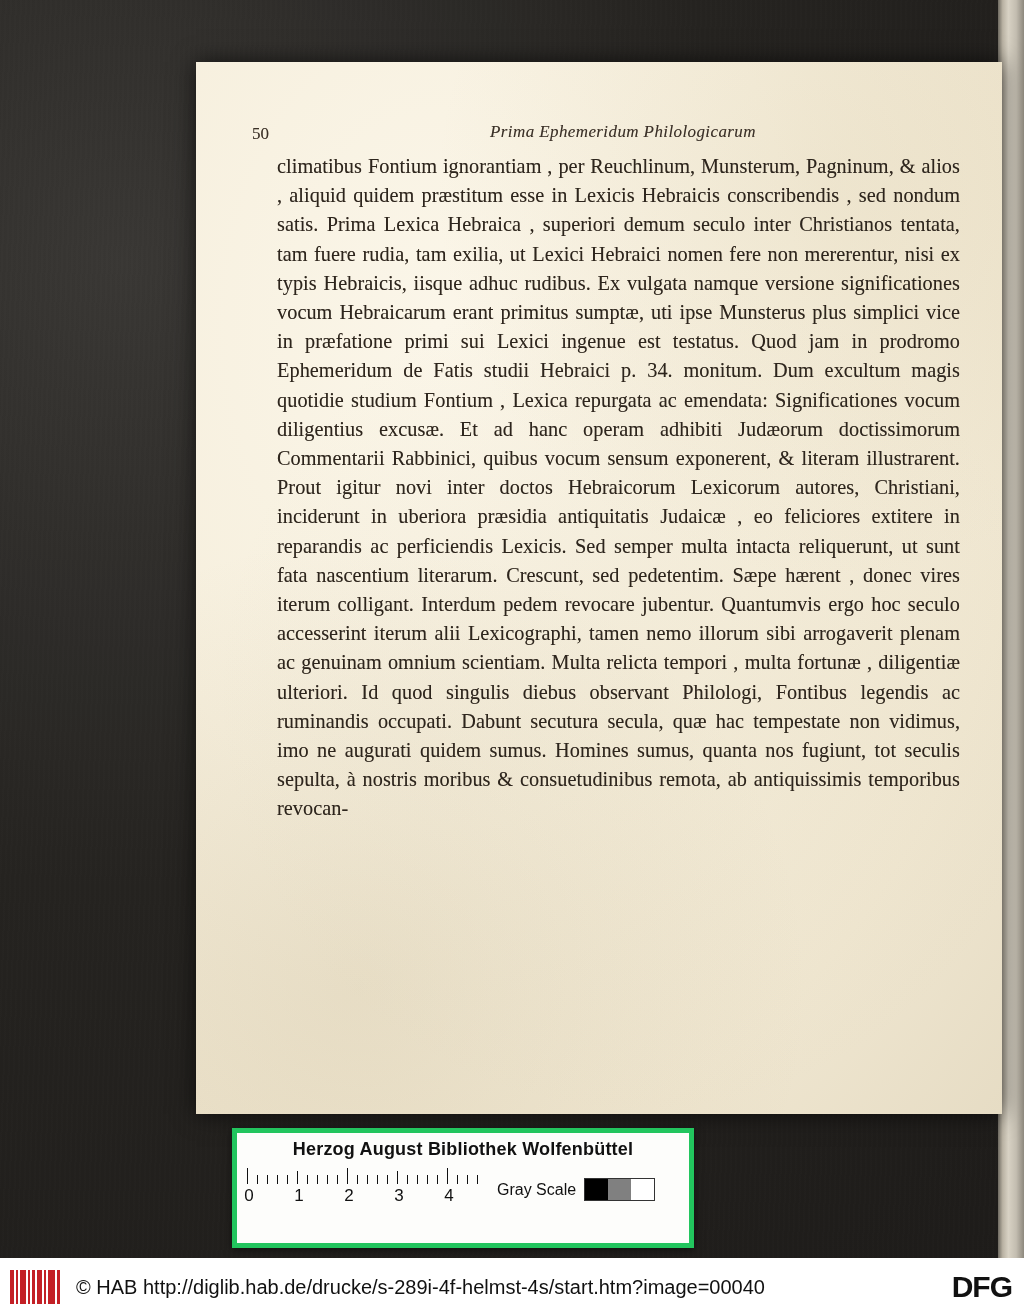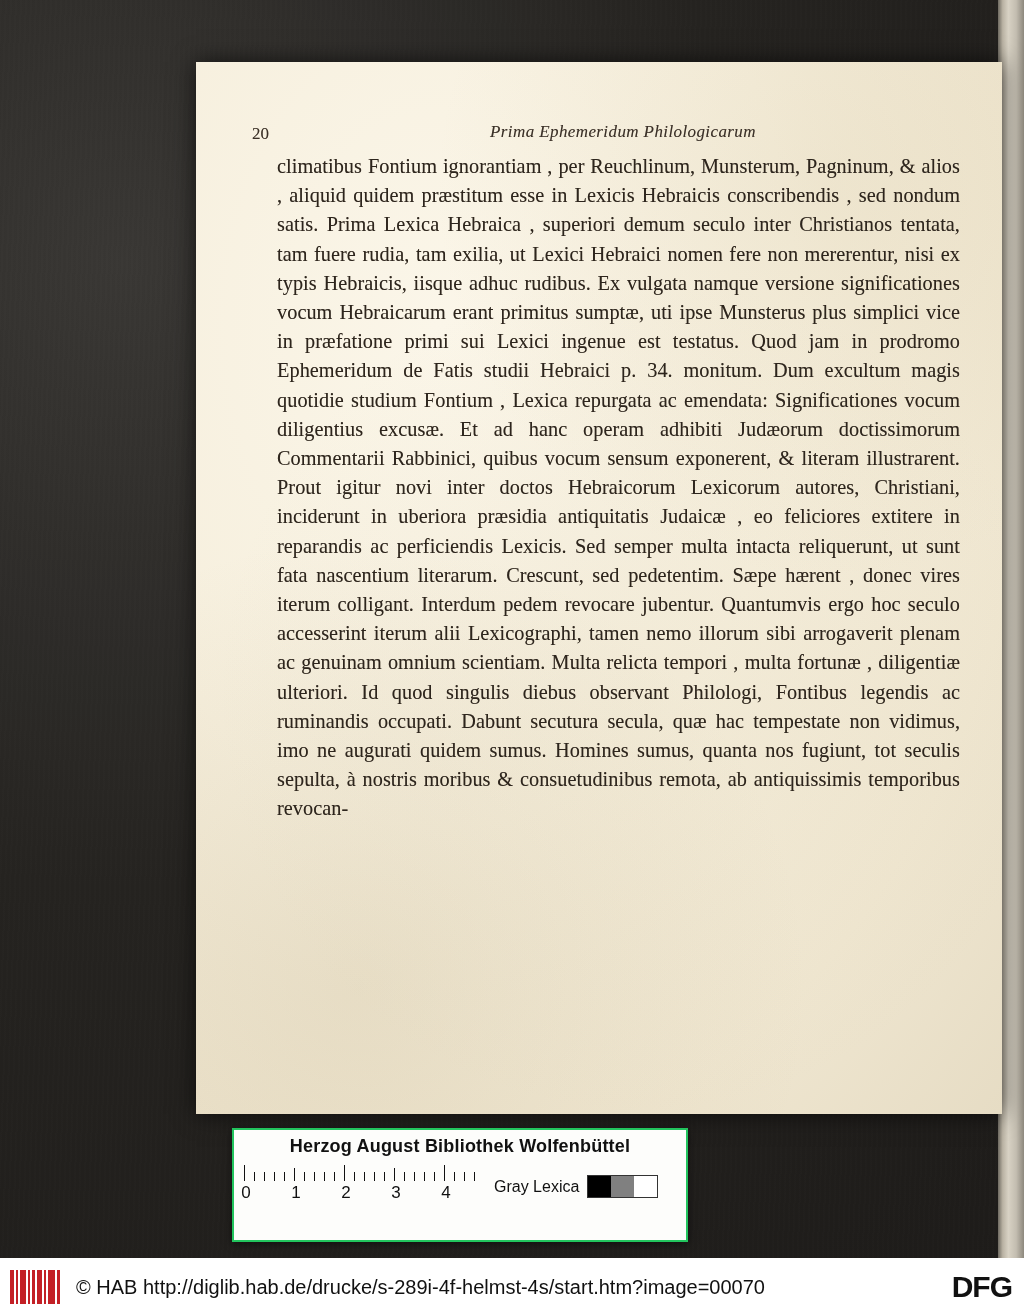--- a/index.html
+++ b/index.html
@@ -128,21 +128,21 @@
     text-shadow: 0 0 0.6px rgba(60,45,30,0.35);
   }
   
   .target-card {
     position: absolute;
     left: 232px;
     top: 1128px;
     width: 452px;
     height: 110px;
     background: #fdfdfb;
-    border: 2px solid #22c55e;
+    border: 5px solid #22c55e;
     box-shadow: 0 2px 8px rgba(0,0,0,0.5);
   }
   .target-title {
     text-align: center;
     font-family: "Liberation Sans", sans-serif;
     font-weight: bold;
     font-size: 18px;
     color: #111;
     padding: 6px 0 2px;
     letter-spacing: .2px;
@@ -292,21 +292,21 @@
     <div class="ln"></div>
       <div class="ln"></div>
       <div class="ln"></div>
       <div class="ln"></div>
   </div>
   <div class="right-edge"></div>
 
   <div class="leaf">
     <div class="leaf-inner">
       <div class="folio-line">
-        <div class="folio-num">20</div>
+        <div class="folio-num">50</div>
         <div class="running-head">Prima Ephemeridum Philologicarum</div>
       </div>
       <div class="body-text">
         <p>climatibus Fontium ignorantiam , per Reuchlinum, Munsterum, Pagninum, &amp; alios , aliquid quidem præstitum esse in Lexicis Hebraicis conscribendis , sed nondum satis. Prima Lexica Hebraica , superiori demum seculo inter Christianos tentata, tam fuere rudia, tam exilia, ut Lexici Hebraici nomen fere non mererentur, nisi ex typis Hebraicis, iisque adhuc rudibus. Ex vulgata namque versione significationes vocum Hebraicarum erant primitus sumptæ, uti ipse Munsterus plus simplici vice in præfatione primi sui Lexici ingenue est testatus. Quod jam in prodromo Ephemeridum de Fatis studii Hebraici p. 34. monitum. Dum excultum magis quotidie studium Fontium , Lexica repurgata ac emendata: Significationes vocum diligentius excusæ. Et ad hanc operam adhibiti Judæorum doctissimorum Commentarii Rabbinici, quibus vocum sensum exponerent, &amp; literam illustrarent. Prout igitur novi inter doctos Hebraicorum Lexicorum autores, Christiani, inciderunt in uberiora præsidia antiquitatis Judaicæ , eo feliciores extitere in reparandis ac perficiendis Lexicis. Sed semper multa intacta reliquerunt, ut sunt fata nascentium literarum. Crescunt, sed pedetentim. Sæpe hærent , donec vires iterum colligant. Interdum pedem revocare jubentur. Quantumvis ergo hoc seculo accesserint iterum alii Lexicographi, tamen nemo illorum sibi arrogaverit plenam ac genuinam omnium scientiam. Multa relicta tempori , multa fortunæ , diligentiæ ulteriori. Id quod singulis diebus observant Philologi, Fontibus legendis ac ruminandis occupati. Dabunt secutura secula, quæ hac tempestate non vidimus, imo ne augurati quidem sumus. Homines sumus, quanta nos fugiunt, tot seculis sepulta, à nostris moribus &amp; consuetudinibus remota, ab antiquissimis temporibus revocan-</p>
       </div>
     </div>
   </div>
 
   <div class="target-card">
     <div class="target-title">Herzog August Bibliothek Wolfenbüttel</div>
@@ -340,21 +340,21 @@
         </div>
         <div class="ruler-nums">
           <span style="left:6px">0</span>
           <span style="left:56px">1</span>
           <span style="left:106px">2</span>
           <span style="left:156px">3</span>
           <span style="left:206px">4</span>
         </div>
       </div>
       <div class="gray-wrap">
-        <div class="gray-label">Gray Lexica</div>
+        <div class="gray-label">Gray Scale</div>
         <div class="gray-scale">
           <i style="background:#000000"></i>
           <i style="background:#808080"></i>
           <i style="background:#ffffff"></i>
         </div>
       </div>
     </div>
   </div>
 
   <div class="credit-bar">
@@ -362,17 +362,17 @@
       <i style="width:4px"></i>
         <i style="width:2px"></i>
         <i style="width:6px"></i>
       <i style="width:2px"></i>
         <i style="width:3px"></i>
         <i style="width:5px"></i>
       <i style="width:2px"></i>
         <i style="width:7px"></i>
         <i style="width:3px"></i>
     </div>
-    <div class="credit-text">© HAB http://diglib.hab.de/drucke/s-289i-4f-helmst-4s/start.htm?image=00070</div>
+    <div class="credit-text">© HAB http://diglib.hab.de/drucke/s-289i-4f-helmst-4s/start.htm?image=00040</div>
     <div class="dfg">DFG</div>
   </div>
 
 </div>
 
 </body></html>

